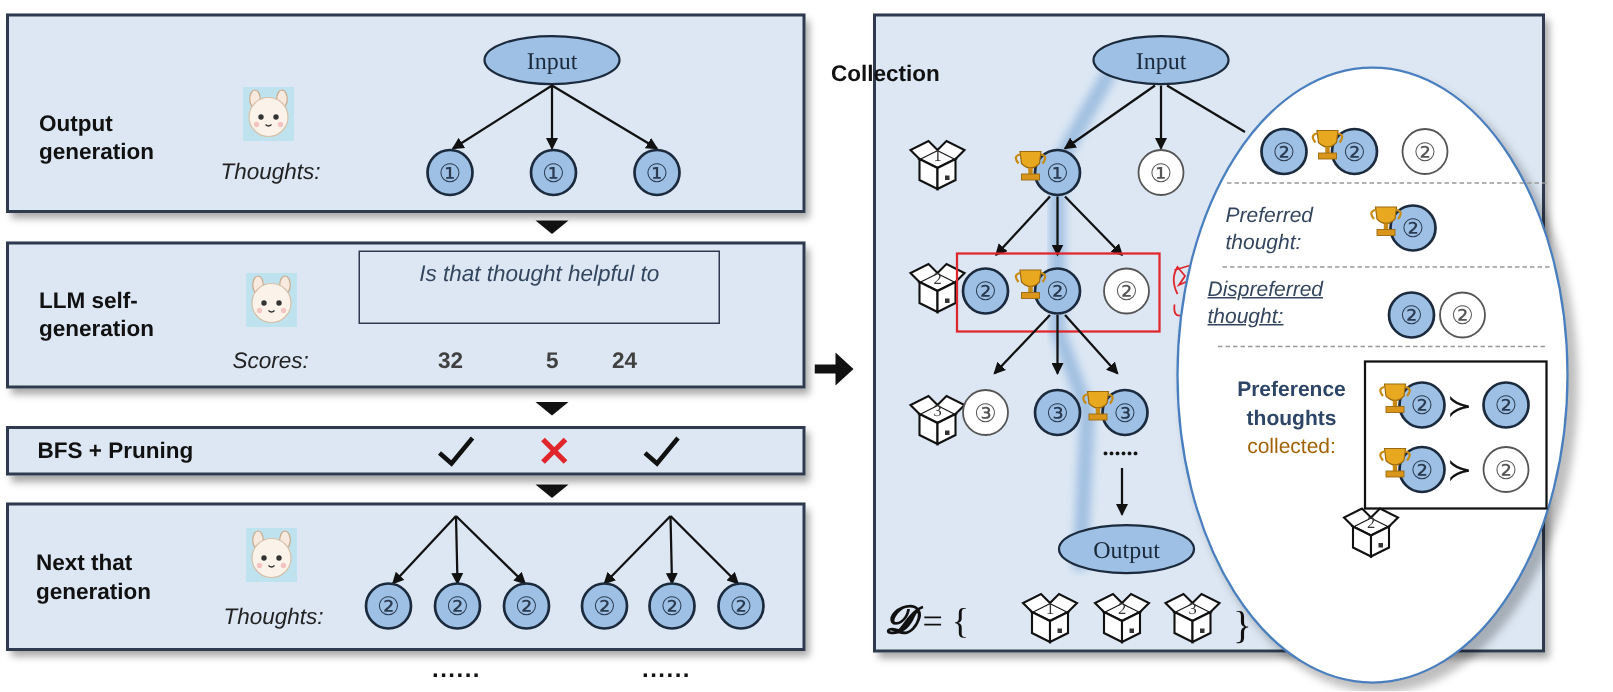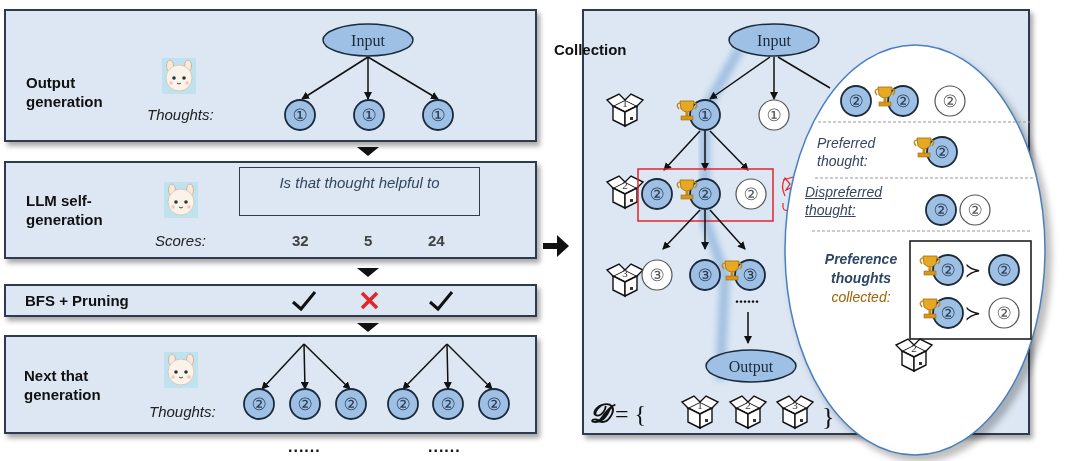--- a/index.html
+++ b/index.html
@@ -86,21 +86,21 @@
     <circle cx="9" cy="25" r="1.8" fill="#f4c4c0"></circle>
       <circle cx="25" cy="25" r="1.8" fill="#f4c4c0"></circle>
   </svg>
 </div>
 <div class="italic-label" style="left:155px;top:232px;">Scores:</div>
 <div class="qbox" style="left:239px;top:167px;width:241px;height:49px;">
   <div>Is that thought helpful to</div>
 </div>
 <div class="score" style="left:292px;top:232px;">32</div>
 <div class="score" style="left:364px;top:232px;">5</div>
-<div class="score" style="left:428px;top:232px;">24</div>
+<div class="score" style="left:408px;top:232px;">24</div>
 
 <div class="tri" style="left:357px;top:268px;"></div>
 
 <div class="panel" style="left:4px;top:284px;width:533px;height:33px;"></div>
 <div class="stage-label" style="left:25px;top:291px;text-align:center;">BFS + Pruning</div>
 <svg style="position:absolute;left:290px;top:287px;" width="180" height="28">
   <path d="M3 15 L11 22 L25 5" stroke="#111" stroke-width="3" fill="none"></path>
   <g>
     <line x1="72" y1="6" x2="87" y2="21" stroke="#e0262b" stroke-width="3.5"></line>
     <line x1="87" y1="6" x2="72" y2="21" stroke="#e0262b" stroke-width="3.5"></line>
@@ -342,17 +342,17 @@
 </svg>
 
 <div class="pref-label" style="left:817px;top:134px;width:86px;">
   <div>Preferred</div>
   <div>thought:</div>
 </div>
 <div class="pref-label" style="left:805px;top:183px;width:100px;text-decoration:underline;">
   <div>Dispreferred</div>
   <div>thought:</div>
 </div>
-<div class="pref-bold" style="left:818px;top:250px;width:86px;font-style:italic;">
+<div class="pref-bold" style="left:818px;top:250px;width:86px;">
   <div style="font-weight:bold;">Preference</div>
   <div style="font-weight:bold;">thoughts</div>
   <div style="color:#a16207;">collected:</div>
 </div>
 
 </body></html>

